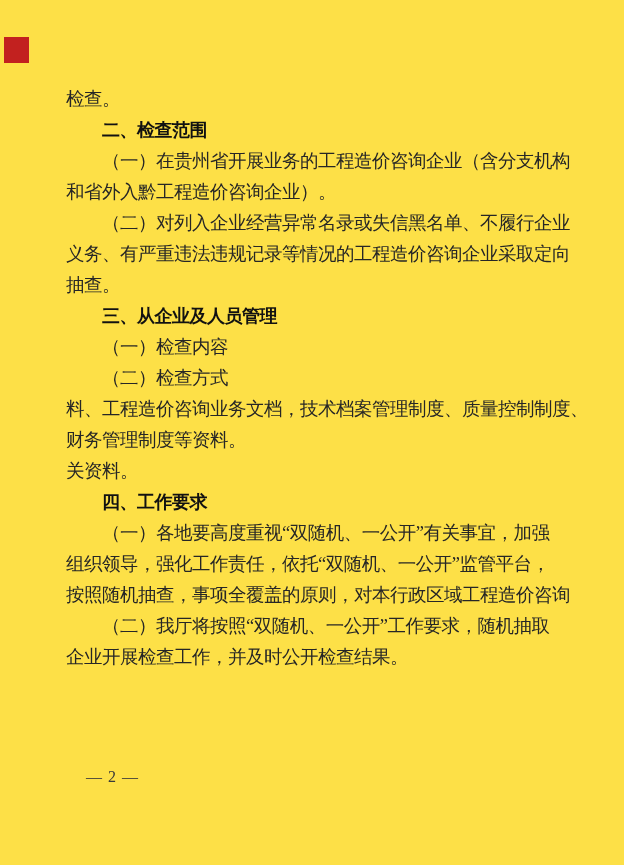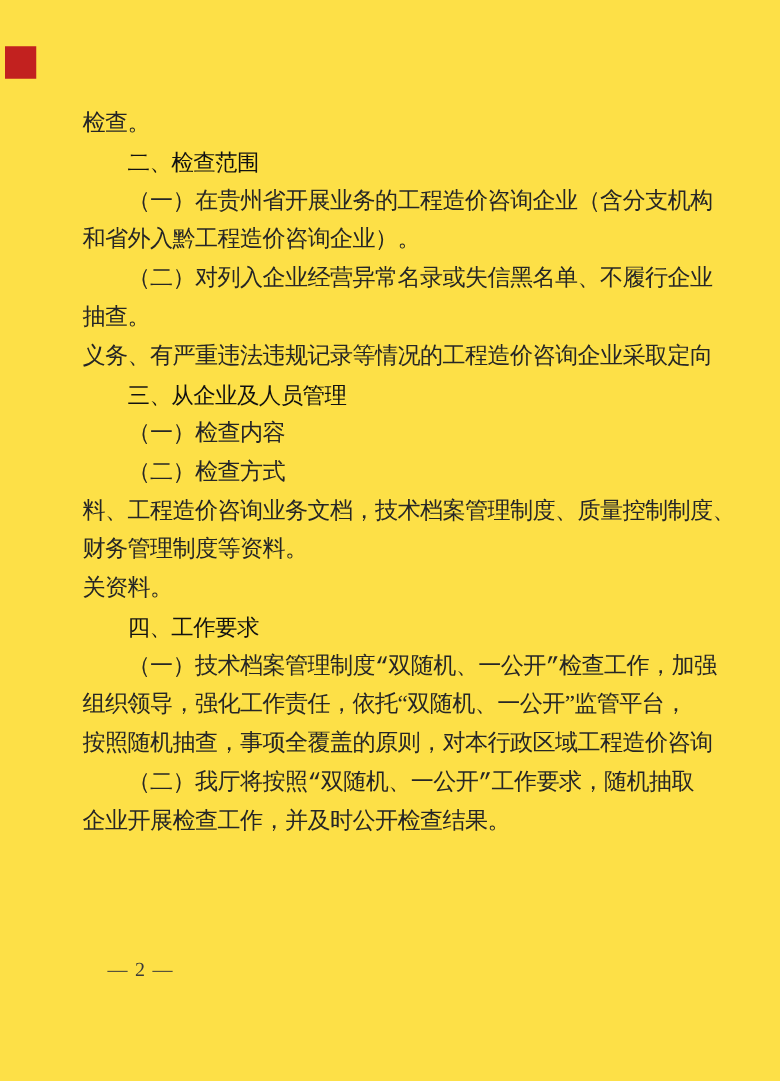--- a/index.html
+++ b/index.html
@@ -31,24 +31,23 @@
   .line {
     height: 31px;
     line-height: 31px;
     font-size: 18.5px;
     letter-spacing: -0.5px;
     color: #262626;
     white-space: nowrap;
   }
   .line.indent {
     padding-left: 36px;
-    font-family: Liberation Mono, monospace;
   }
   .line.bold {
-    font-weight: normal;
+    font-weight: bold;
     color: #111111;
     font-family: "Liberation Sans", "DejaVu Sans", sans-serif;
     font-size: 18px;
   }
   .footer {
     position: absolute;
     left: 86px;
     top: 768px;
     font-size: 16px;
     letter-spacing: 1px;
@@ -60,29 +59,29 @@
 <body>
 
 <div class="page">
   <div class="stamp" style="background: rgb(194, 33, 31);"></div>
   <div class="content" id="document-lines">
       <div class="line">检查。</div>
       <div class="line bold indent">二、检查范围</div>
       <div class="line indent">（一）在贵州省开展业务的工程造价咨询企业（含分支机构</div>
       <div class="line">和省外入黔工程造价咨询企业）。</div>
       <div class="line indent">（二）对列入企业经营异常名录或失信黑名单、不履行企业</div>
+      <div class="line">义务、有严重违法违规记录等情况的工程造价咨询企业采取定向</div>
       <div class="line">抽查。</div>
-      <div class="line">义务、有严重违法违规记录等情况的工程造价咨询企业采取定向</div>
       <div class="line bold indent">三、从企业及人员管理</div>
       <div class="line indent">（一）检查内容</div>
       <div class="line indent">（二）检查方式</div>
       <div class="line">料、工程造价咨询业务文档，技术档案管理制度、质量控制制度、</div>
       <div class="line">财务管理制度等资料。</div>
       <div class="line">关资料。</div>
       <div class="line bold indent">四、工作要求</div>
-      <div class="line indent">（一）技术档案管理制度“双随机、一公开”检查工作，加强</div>
+      <div class="line indent">（一）各地要高度重视“双随机、一公开”有关事宜，加强</div>
       <div class="line">组织领导，强化工作责任，依托“双随机、一公开”监管平台，</div>
       <div class="line">按照随机抽查，事项全覆盖的原则，对本行政区域工程造价咨询</div>
       <div class="line indent">（二）我厅将按照“双随机、一公开”工作要求，随机抽取</div>
       <div class="line">企业开展检查工作，并及时公开检查结果。</div>
     </div>
   <div class="footer">— 2 —</div>
 </div>
 
 </body></html>

